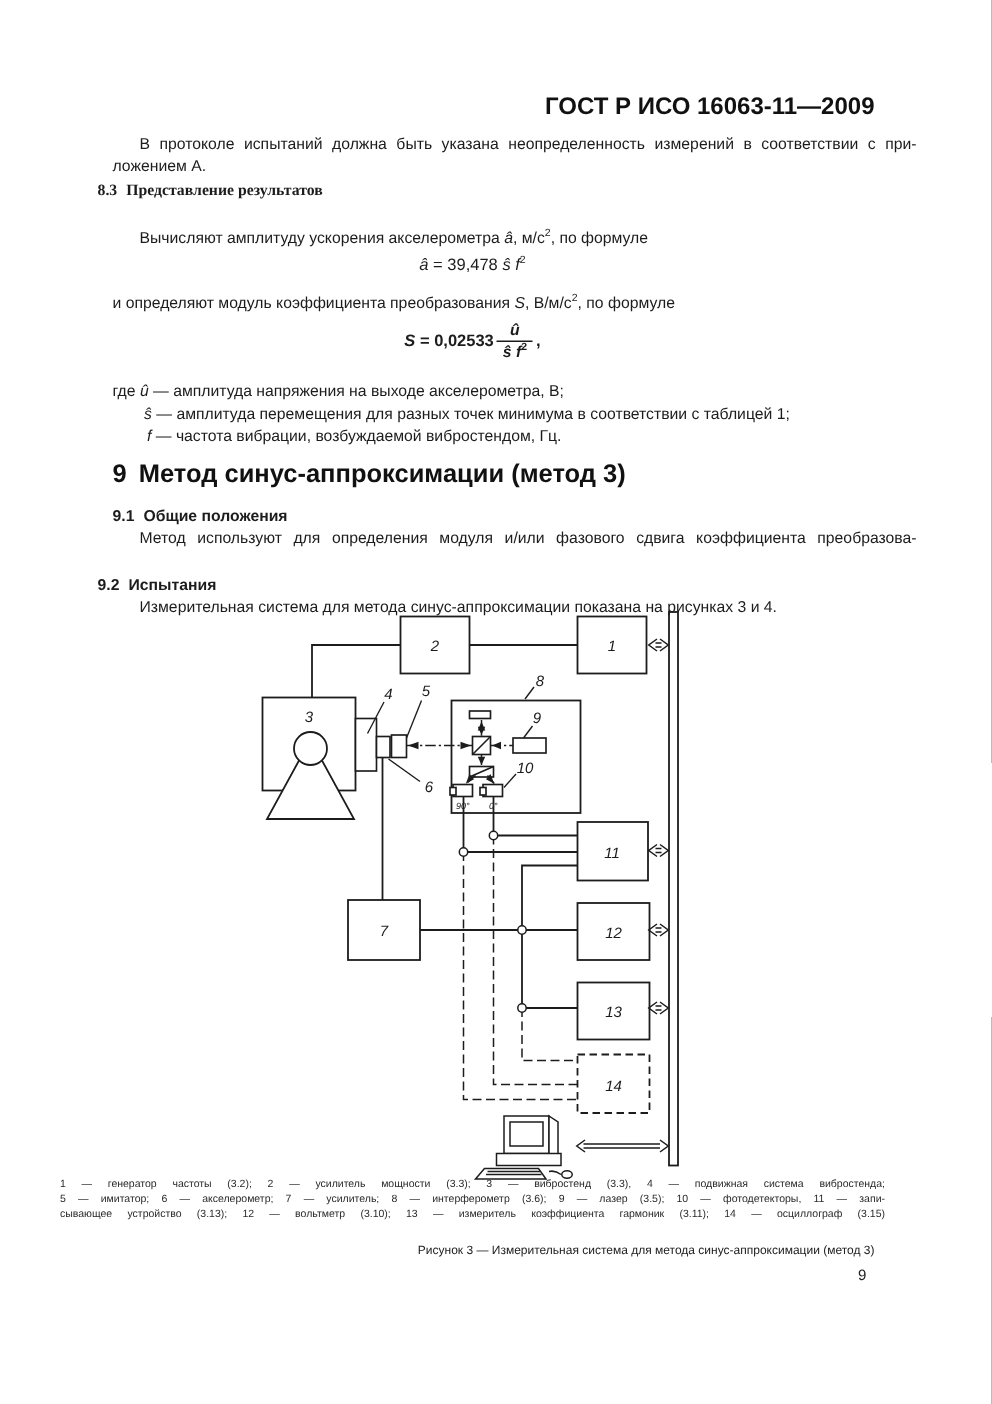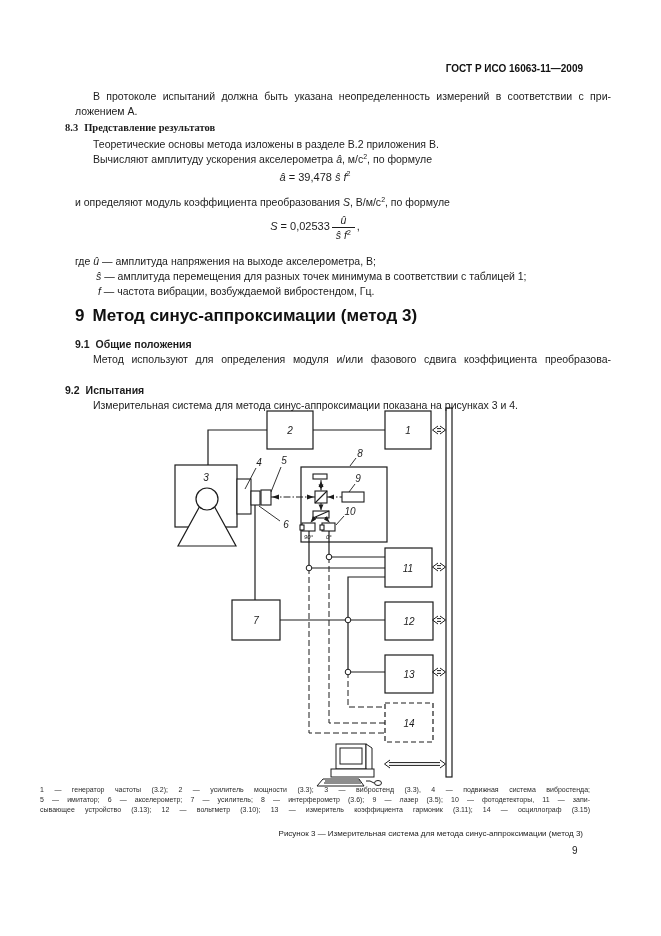--- a/index.html
+++ b/index.html
@@ -18,21 +18,21 @@
     margin-left:28px;
   }
   .just{text-align:justify;text-align-last:justify;}
   .bold{font-weight:bold;}
   .it{font-style:italic;}
   sup{font-size:7px;vertical-align:super;line-height:0;}
   .hnum{display:inline-block;margin-right:8px;font-weight:bold;}
   .hnum.small{margin-right:6px;}
   .header{
     position:absolute;left:47px;width:536px;top:63px;
-    text-align:right;font-weight:bold;font-size:10px;color:#111;
+    text-align:right;font-weight:bold;font-size:16px;color:#111;
   }
   .h9{
     position:absolute;left:75px;top:306px;
     font-size:17px;font-weight:bold;color:#111;
   }
   .subhead{position:absolute;left:65px;font-size:10.5px;font-weight:bold;}
   .formula{
     position:absolute;left:47px;width:536px;text-align:center;
     font-size:11px;color:#1c1c1c;
   }
@@ -59,35 +59,34 @@
 
   <div class="header">ГОСТ Р ИСО 16063-11—2009</div>
 
   <div class="line just" style="top:90px;text-indent:18px;">В протоколе испытаний должна быть указана неопределенность измерений в соответствии с при-</div>
   <div class="line" style="top:105px;">ложением А.</div>
 
   <div class="subhead" style="top:122px;font-family:Liberation Serif, serif;">
     <span class="hnum small">8.3</span><span class="bold">Представление результатов</span>
   </div>
 
-  <div class="line" style="top:138px;text-indent:18px;">Теоретические основы метода изложены в разделе В.2 приложения В.</div>
 
   <div class="line" style="top:153px;text-indent:18px;">
     <span>Вычисляют амплитуду ускорения акселерометра </span><span class="it">â</span><span>, м/с</span><sup>2</sup><span>, по формуле</span>
   </div>
 
   <div class="formula" style="top:171px;">
     <span class="it">â</span><span> = </span><span>39,478 </span><span class="it">ŝ </span><span class="it">f</span><sup>2</sup>
   </div>
 
   <div class="line" style="top:196px;">
     <span>и определяют модуль коэффициента преобразования </span><span class="it">S</span><span>, В/м/с</span><sup>2</sup><span>, по формуле</span>
   </div>
 
-  <div class="formula" style="top:214px;">
+  <div class="formula" style="top:214px;font-weight:bold;">
     <span class="it">S</span><span> = </span><span>0,02533</span><span class="frac"><span class="fnum it">û</span><span class="fden"><span class="it">ŝ </span><span class="it">f</span><sup>2</sup></span></span><span>,</span>
   </div>
 
   <div class="line" style="top:255px;">
     <span>где </span><span class="it">û</span><span> — амплитуда напряжения на выходе акселерометра, В;</span>
   </div>
   <div class="line" style="top:270px;left:68px;width:515px;">
     <span class="it">ŝ</span><span> — амплитуда перемещения для разных точек минимума в соответствии с таблицей 1;</span>
   </div>
   <div class="line" style="top:285px;left:70px;width:513px;">

